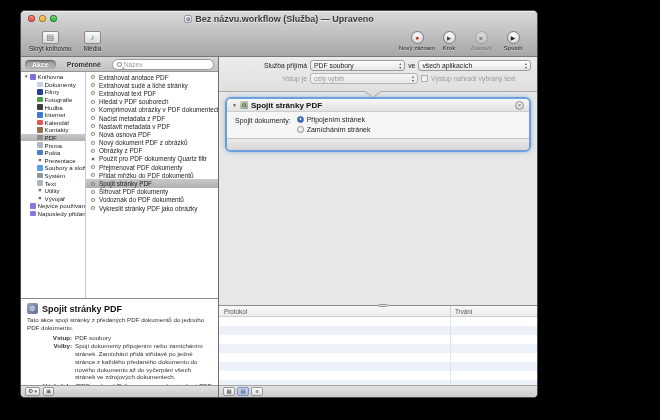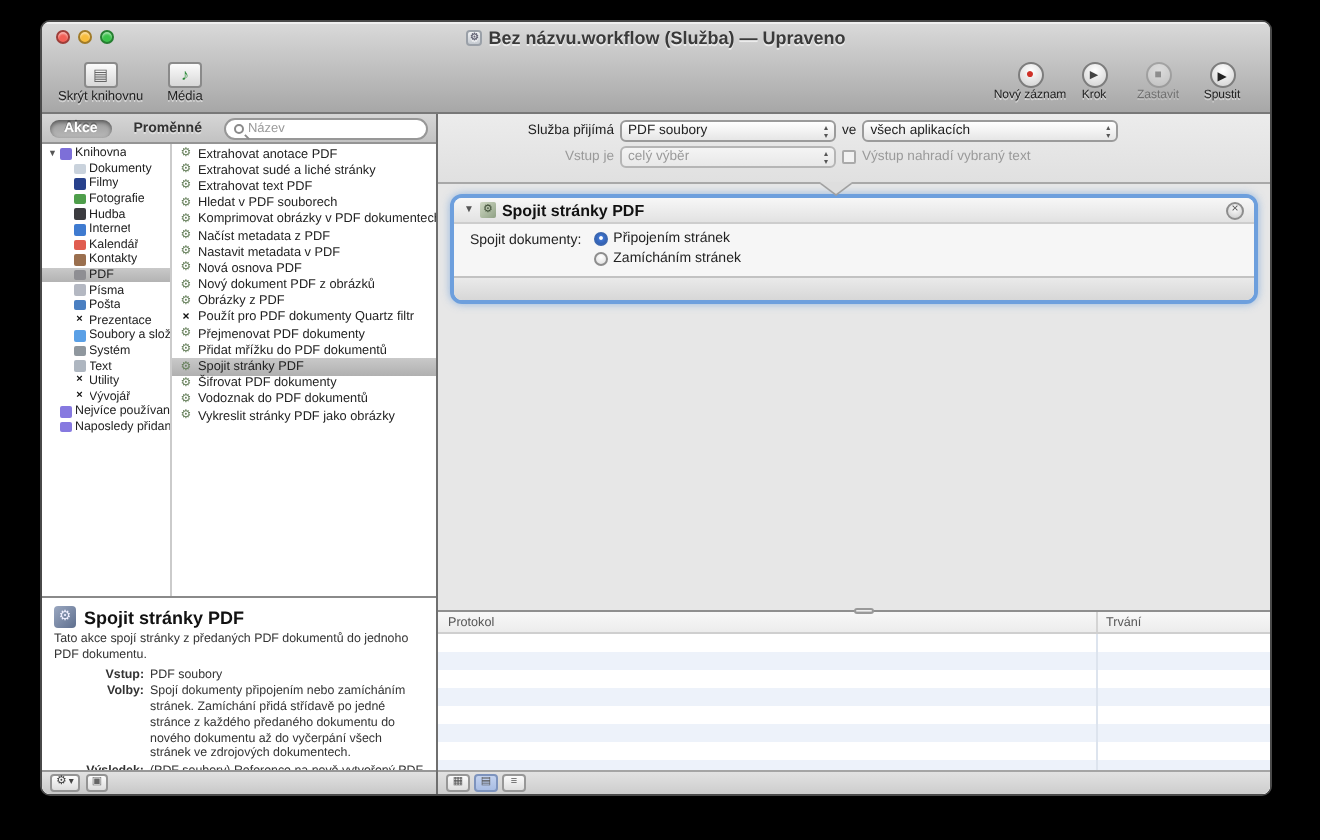--- a/index.html
+++ b/index.html
@@ -1,19 +1,19 @@
 <!DOCTYPE html>
 <html style="--focus: #6d9fdd; --stripe: #edf2fa;"><head>
 <meta charset="utf-8">
 <style>
   html,body{margin:0;padding:0;width:660px;height:420px;overflow:hidden;background:#000;
     font-family:"Liberation Sans",sans-serif;-webkit-font-smoothing:antialiased;}
   *{box-sizing:border-box;}
 
-  .window{position:absolute;left:20px;top:10px;width:616px;height:388px;border-radius:5px;
+  .window{position:absolute;left:20px;top:10px;width:518px;height:388px;border-radius:5px;
     background:#e8e8e8;border:1px solid #4a4a4a;box-shadow:0 12px 30px rgba(0,0,0,.85);
     display:flex;flex-direction:column;overflow:hidden;}
 
   
   .titlebar{height:15px;background:linear-gradient(#dadada,#c9c9c9);position:relative;
     display:flex;align-items:center;justify-content:center;flex:0 0 auto;
     box-shadow:inset 0 1px 0 rgba(255,255,255,.6);}
   .lights{position:absolute;left:7px;top:4px;display:flex;gap:4px;}
   .light{width:7px;height:7px;border-radius:50%;border:1px solid rgba(0,0,0,.35);
     box-shadow:inset 0 1px 1px rgba(255,255,255,.5);}

